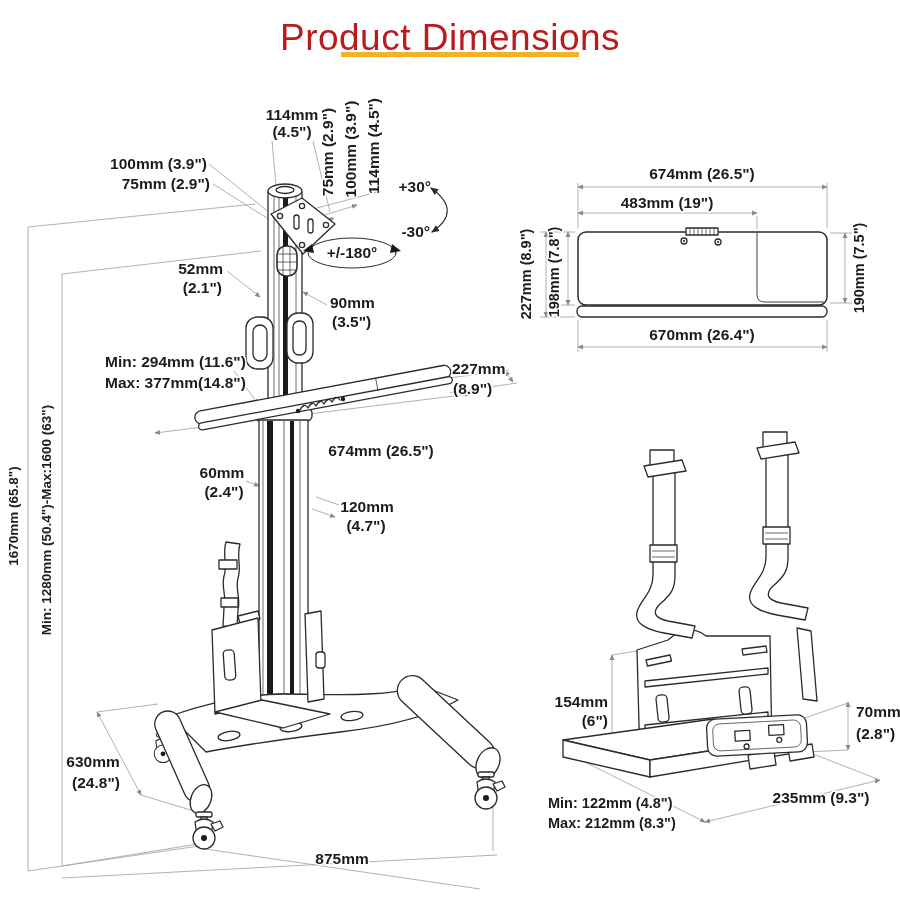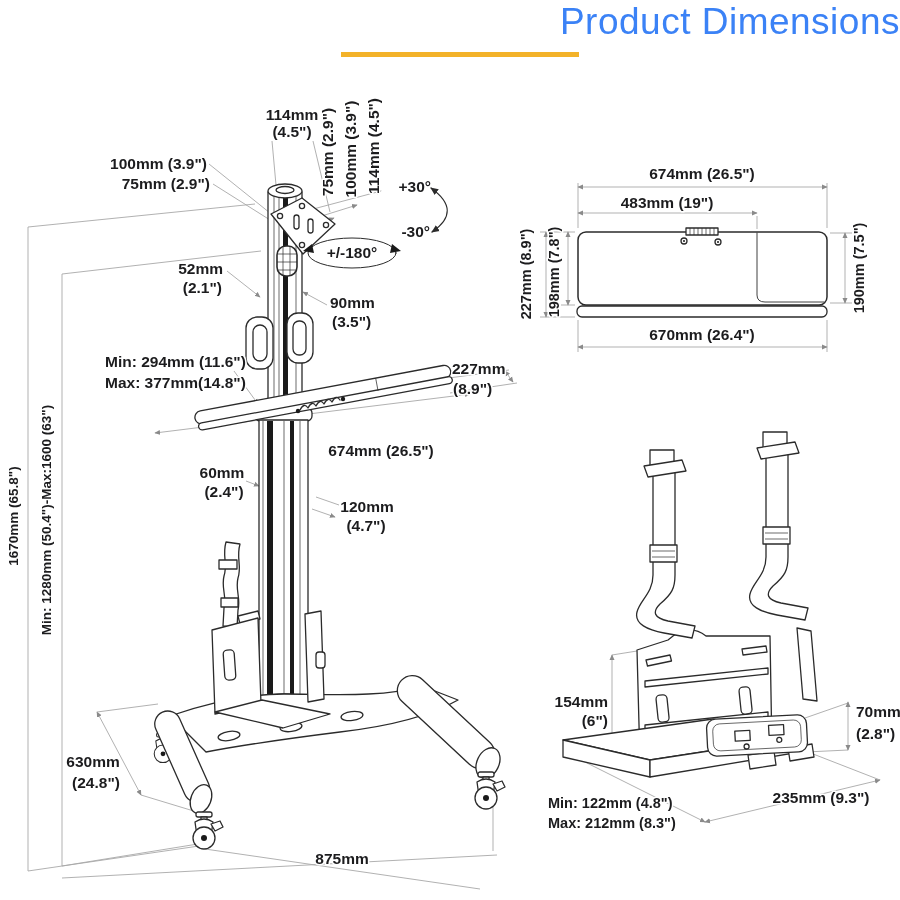--- a/index.html
+++ b/index.html
@@ -1,19 +1,19 @@
 <!DOCTYPE html>
 <html><head>
 <meta charset="utf-8">
 <style>
   html,body{margin:0;padding:0;background:#fff;}
   .canvas{position:relative;width:900px;height:900px;background:#fff;overflow:hidden;
           font-family:"Liberation Sans",sans-serif;}
-  .title{position:absolute;top:1px;left:0;width:100%;text-align:right;
-         font-size:37px;font-weight:400;letter-spacing:.5px;color:#3b82f6;}
+  .title{position:absolute;top:17px;left:0;width:100%;text-align:center;
+         font-size:37px;font-weight:400;letter-spacing:.5px;color:#b91c1c;}
   .underline{position:absolute;top:52px;left:341px;width:238px;height:5px;background:#f3b229;}
   svg{position:absolute;top:0;left:0;}
   .obj{fill:none;stroke:#2b2b2b;stroke-width:1.3;stroke-linejoin:round;stroke-linecap:round;}
   .objW{fill:#fff;stroke:#2b2b2b;stroke-width:1.3;stroke-linejoin:round;stroke-linecap:round;}
   .thin{fill:none;stroke:#2b2b2b;stroke-width:.7;}
   .blk{fill:#1a1a1a;stroke:none;}
   .dim{fill:none;stroke:#a8a8a8;stroke-width:.9;}
   .lbl{font-family:"Liberation Sans",sans-serif;font-size:15.5px;font-weight:600;fill:#1c1c1e;
        paint-order:stroke;stroke:#ffffff;stroke-width:3px;stroke-linejoin:round;}
   .lblS{font-size:13.5px;}

